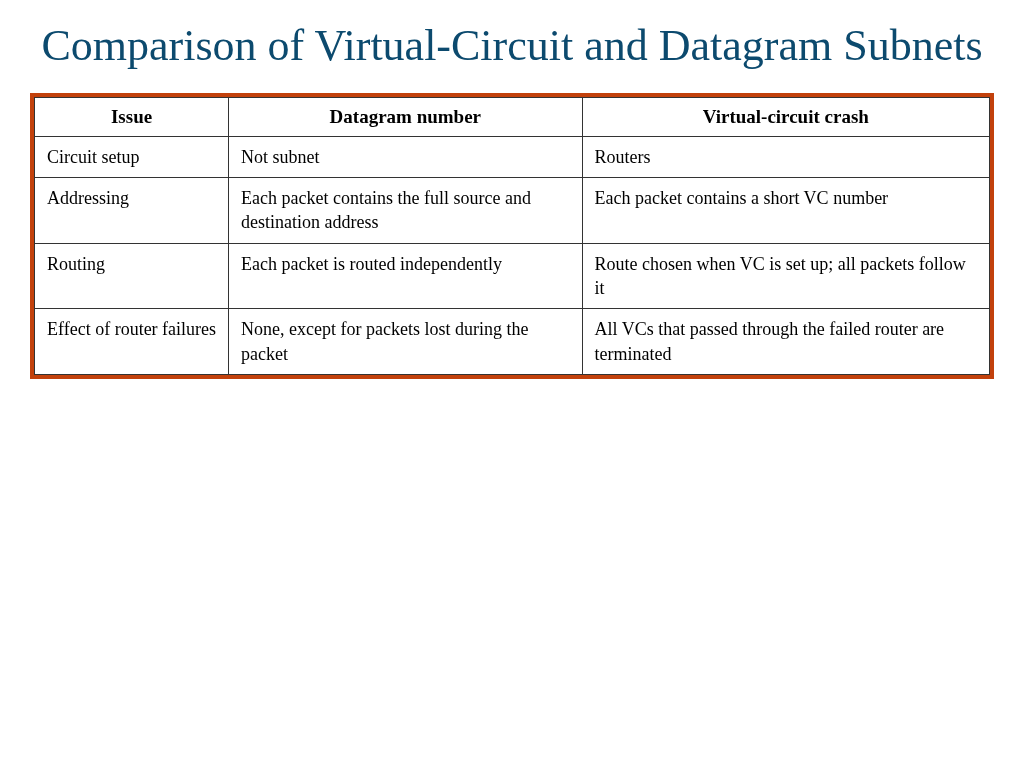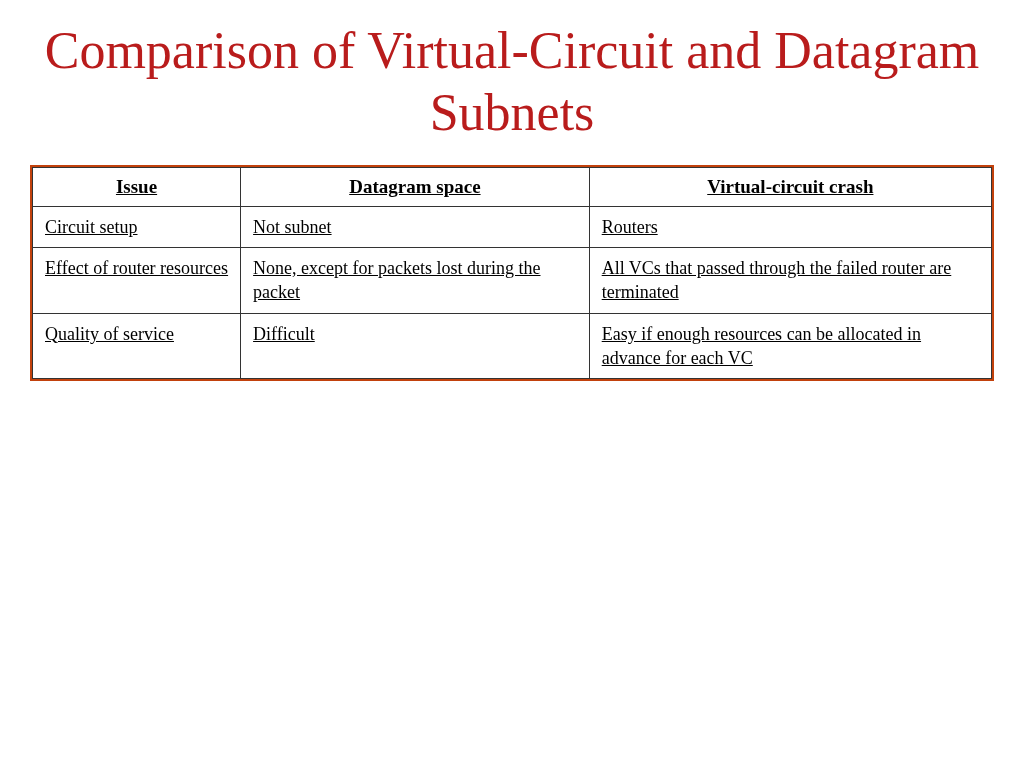--- a/index.html
+++ b/index.html
@@ -14,32 +14,31 @@
       width: 1024px;
       height: 768px;
       overflow: hidden;
       display: flex;
       flex-direction: column;
       align-items: center;
       padding: 20px 30px;
     }
 
     .title {
-      color: #b91c1c;
-      font-size: 52px;
+      color: #0c4a6e;
+      font-size: 44px;
       text-align: center;
       line-height: 1.2;
       margin-bottom: 20px;
       font-weight: normal;
     }
 
     .table-container {
       width: 100%;
-      border: 2px solid #c2410c;
-      text-decoration: underline;
+      border: 4px solid #c2410c;
     }
 
     table {
       width: 100%;
       border-collapse: collapse;
       font-size: 18px;
     }
 
     thead tr {
       background: #ffffff;
@@ -76,35 +75,40 @@
 </head>
 <body>
 
 <h1 class="title">Comparison of Virtual-Circuit and Datagram Subnets</h1>
 
 <div class="table-container">
   <table>
     <thead>
       <tr>
         <th>Issue</th>
-        <th>Datagram space</th>
+        <th>Datagram number</th>
         <th>Virtual-circuit crash</th>
       </tr>
     </thead>
     <tbody id="table-body">
     <tr>
           <td>Circuit setup</td>
           <td>Not subnet</td>
           <td>Routers</td>
         </tr>
         <tr>
-          <td>Effect of router resources</td>
+          <td>Addressing</td>
+          <td>Each packet contains the full source and destination address</td>
+          <td>Each packet contains a short VC number</td>
+        </tr>
+        <tr>
+          <td>Routing</td>
+          <td>Each packet is routed independently</td>
+          <td>Route chosen when VC is set up; all packets follow it</td>
+        </tr>
+        <tr>
+          <td>Effect of router failures</td>
           <td>None, except for packets lost during the packet</td>
           <td>All VCs that passed through the failed router are terminated</td>
-        </tr>
-        <tr>
-          <td>Quality of service</td>
-          <td>Difficult</td>
-          <td>Easy if enough resources can be allocated in advance for each VC</td>
         </tr>
       </tbody>
   </table>
 </div>
 
 </body></html>

